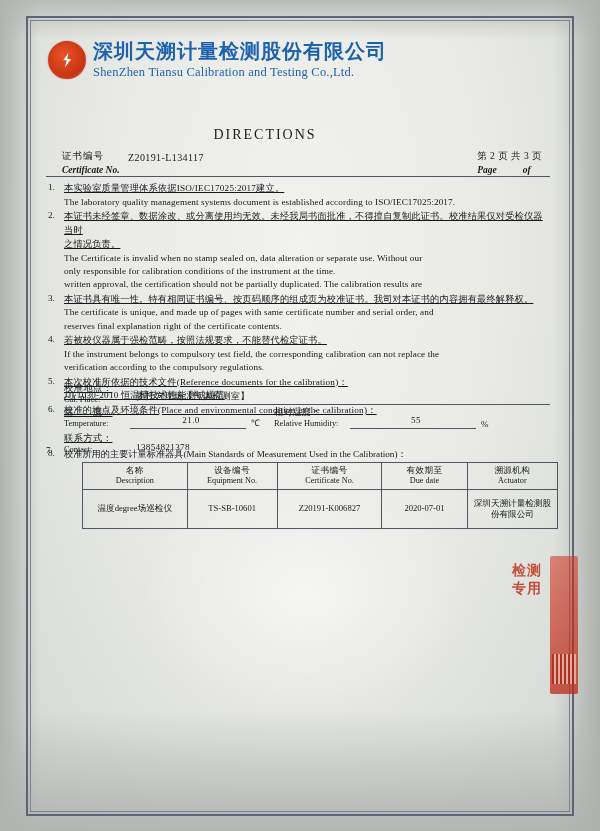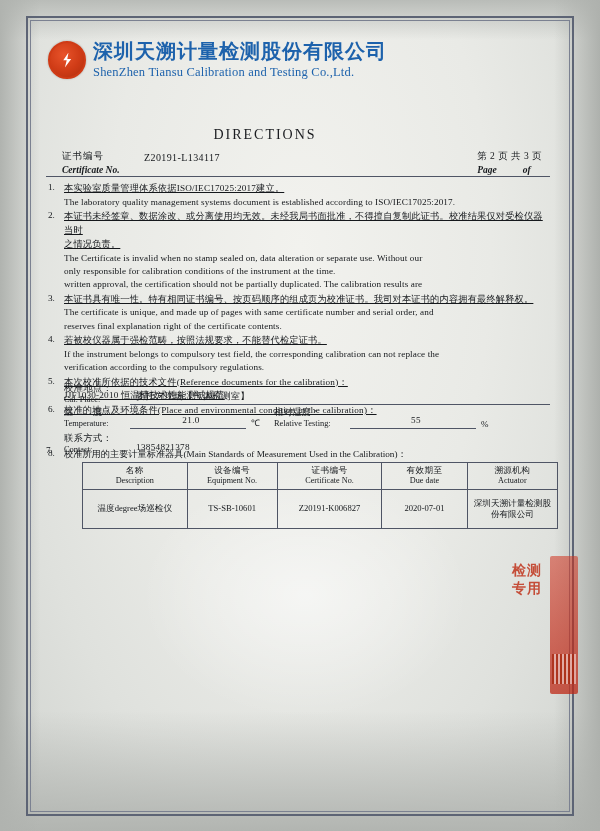--- a/index.html
+++ b/index.html
@@ -166,21 +166,20 @@
     line-height: 1.45;
   }
   .certno .cn { letter-spacing: 1px; }
   .certno .en { font-style: italic; font-weight: bold; }
   .certno-value {
     position: absolute;
     left: 128px; top: 152px;
     font-size: 10px;
     letter-spacing: 0.4px;
     color: #15181c;
-    margin-left: 16px;
   }
   .pageno {
     position: absolute;
     right: 58px; top: 150px;
     font-size: 9.5px;
     line-height: 1.45;
     color: #15181c;
     text-align: left;
   }
   .pageno .row1 { letter-spacing: 0.5px; }
@@ -234,21 +233,21 @@
   .field-row {
     display: flex;
     align-items: flex-end;
     margin-top: 2px;
   }
   .field-label {
     width: 66px;
     flex: 0 0 66px;
     line-height: 1.25;
   }
-  .field-label .l1 { letter-spacing: 0.5px; }
+  .field-label .l1 { letter-spacing: 0.5px; text-decoration: underline; }
   .field-label .l2 { font-size: 8.4px; }
   .field-val {
     flex: 1;
     border-bottom: 1px solid #4f5565;
     padding: 0 0 1px 6px;
     min-height: 12px;
     letter-spacing: 0.3px;
   }
   .field-val.center { text-align: center; }
   .unit {
@@ -434,21 +433,21 @@
 
     <div class="field-row">
       <div class="field-label">
         <div class="l1">温　　度：</div>
         <div class="l2">Temperature:</div>
       </div>
       <div class="field-val center" style="max-width:110px">21.0</div>
       <div class="unit">℃</div>
       <div class="label-inline">
         <div class="l1">相对湿度：</div>
-        <div class="l2">Relative Testing:</div>
+        <div class="l2">Relative Humidity:</div>
       </div>
       <div class="field-val center" style="max-width:120px">55</div>
       <div class="unit">%</div>
     </div>
 
     <div class="field-row" style="margin-top:4px">
       <div style="position:absolute; left:-18px;">7.</div>
       <div class="field-label">
         <div class="l1">联系方式：</div>
         <div class="l2">Contact:</div>

